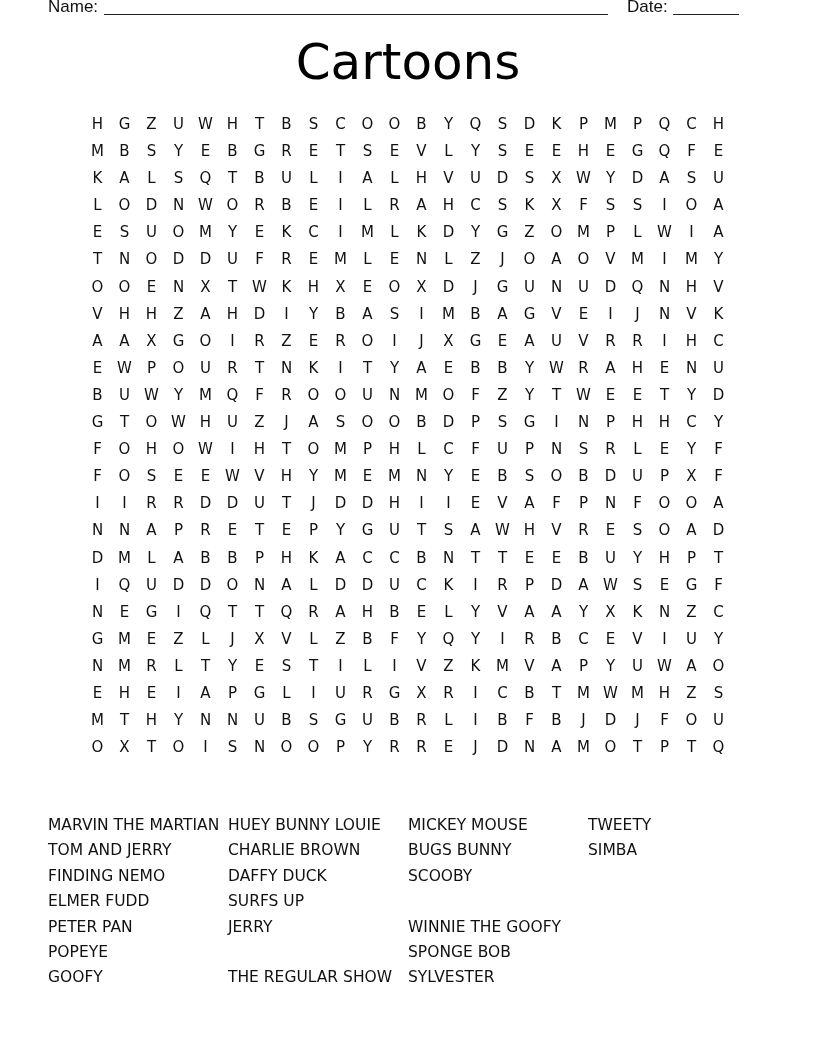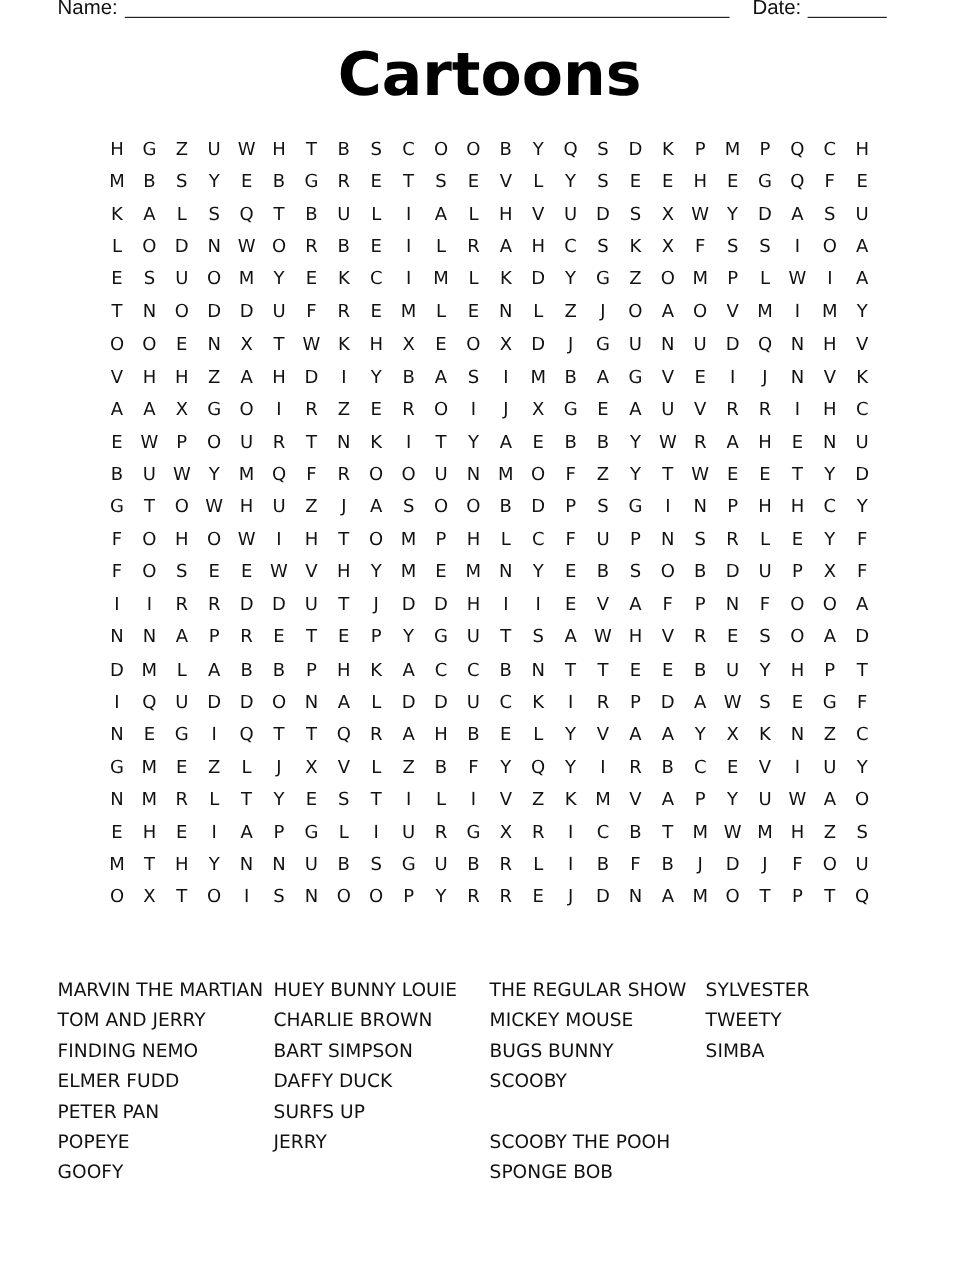--- a/index.html
+++ b/index.html
@@ -7,21 +7,21 @@
   .header {
     position: absolute; left: 48px; top: -3px; width: 700px; height: 22px;
     font-family: "Liberation Sans", sans-serif; font-size: 17px; color: #111;
   }
   .name-label { position: absolute; left: 0; top: 0; }
   .name-line { position: absolute; left: 56px; top: 17px; width: 504px; border-bottom: 1px solid #222; }
   .date-label { position: absolute; left: 579px; top: 0; }
   .date-line { position: absolute; left: 625px; top: 17px; width: 66px; border-bottom: 1px solid #222; }
   .title {
     position: absolute; left: 0; top: 33px; width: 816px; text-align: center;
-    font-family: "DejaVu Sans", sans-serif; font-size: 50px; font-weight: bold; color: #000;
+    font-family: "DejaVu Sans", sans-serif; font-size: 50px; font-weight: normal; color: #000;
     letter-spacing: 0px;
   }
   .grid {
     position: absolute; left: 84px; top: 113px;
     display: grid; grid-template-columns: repeat(24, 27px); grid-auto-rows: 27.1px;
   }
   .cell {
     font-family: "DejaVu Sans", sans-serif; font-size: 15px; text-align: center;
     line-height: 22px; color: #111;
   }
@@ -630,29 +630,28 @@
 <div class="words" id="words">
     <div class="word">MARVIN THE MARTIAN</div>
     <div class="word">TOM AND JERRY</div>
     <div class="word">FINDING NEMO</div>
     <div class="word">ELMER FUDD</div>
     <div class="word">PETER PAN</div>
     <div class="word">POPEYE</div>
     <div class="word">GOOFY</div>
     <div class="word">HUEY BUNNY LOUIE</div>
     <div class="word">CHARLIE BROWN</div>
-    <div class="word">BART SIMPSON</div>
     <div class="word">DAFFY DUCK</div>
     <div class="word">SURFS UP</div>
     <div class="word">JERRY</div>
     <div class="word"></div>
     <div class="word">THE REGULAR SHOW</div>
     <div class="word">MICKEY MOUSE</div>
     <div class="word">BUGS BUNNY</div>
     <div class="word">SCOOBY</div>
     <div class="word"></div>
-    <div class="word">SCOOBY THE POOH</div>
+    <div class="word">WINNIE THE GOOFY</div>
     <div class="word">SPONGE BOB</div>
     <div class="word">SYLVESTER</div>
     <div class="word">TWEETY</div>
     <div class="word">SIMBA</div>
     <div class="word"></div>
   </div>
 
 </body></html>

